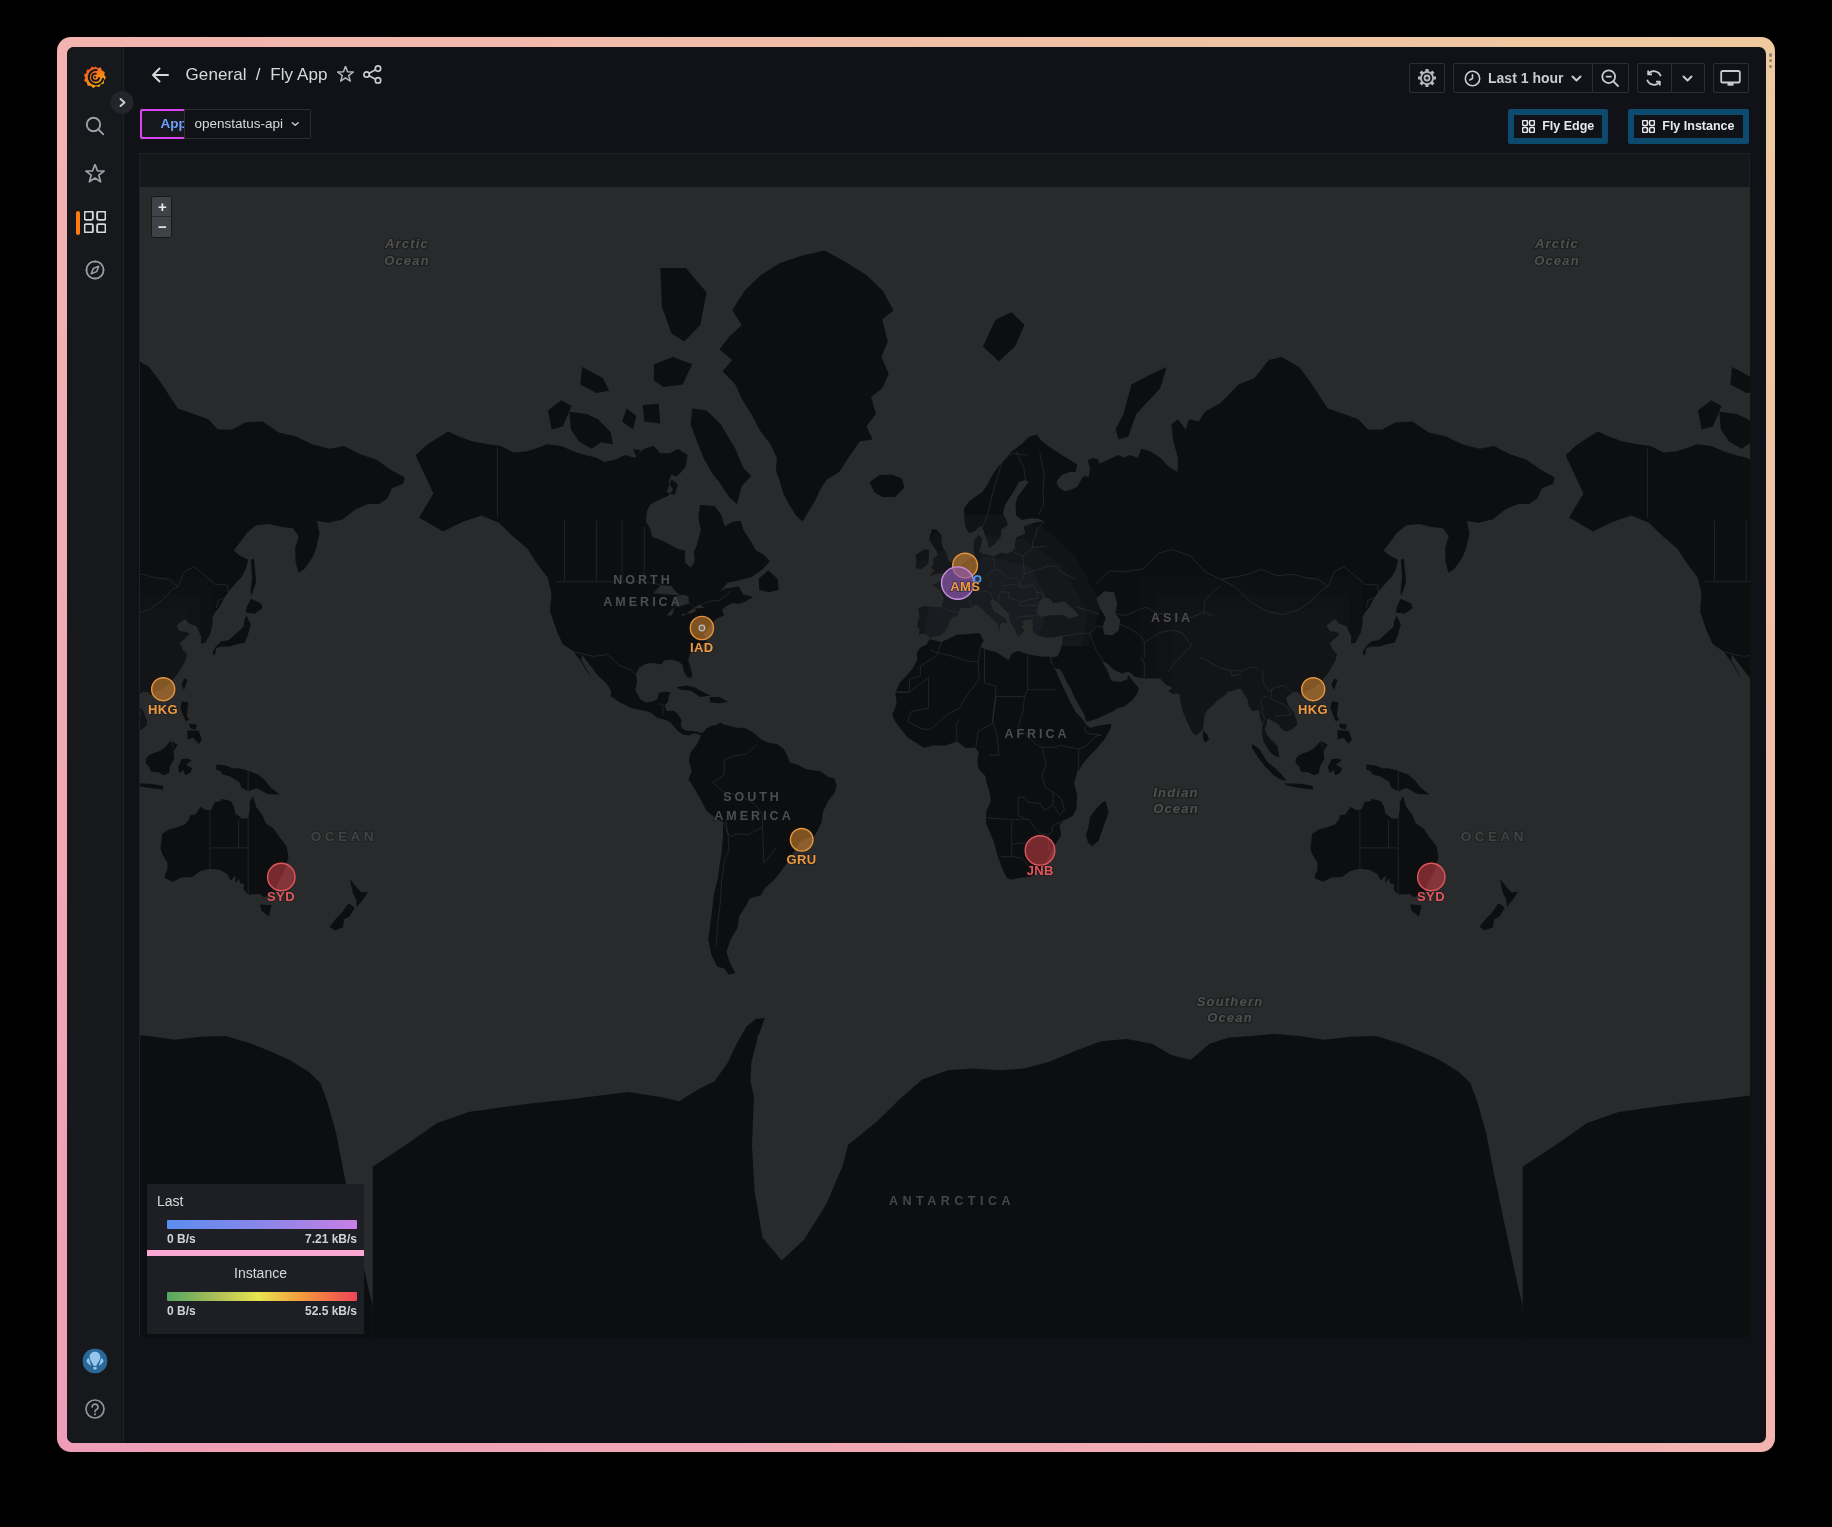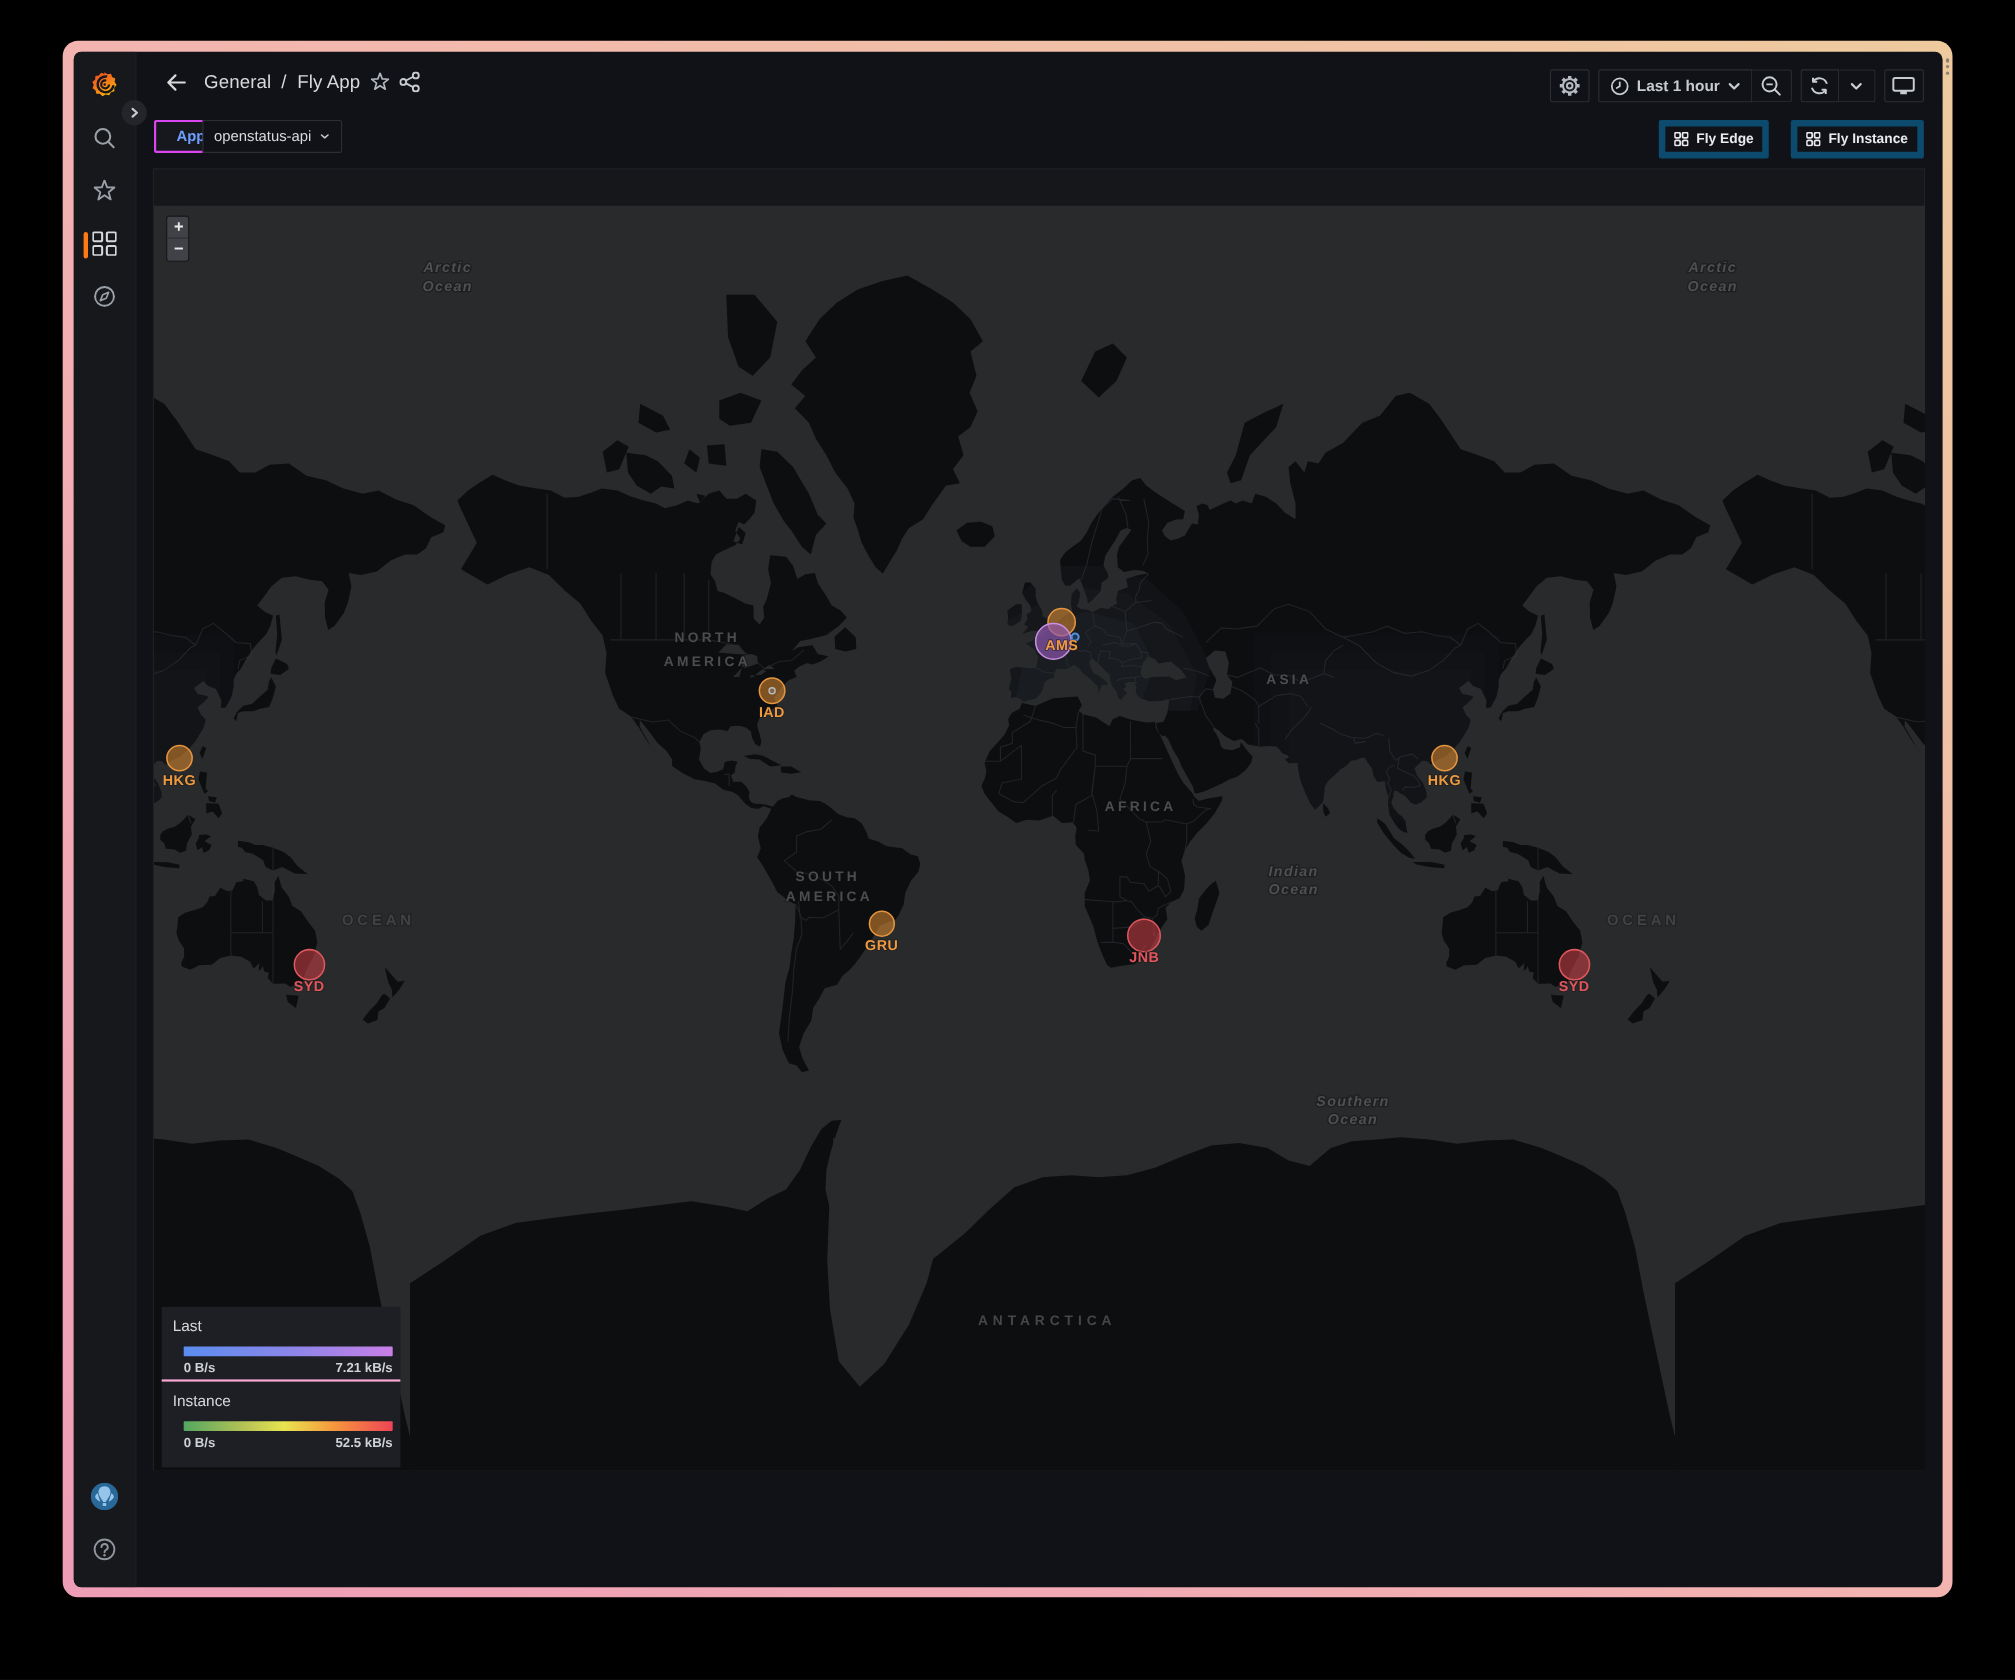--- a/index.html
+++ b/index.html
@@ -56,21 +56,21 @@
 text.ml { font-size:13px; font-weight:bold; text-anchor:middle; letter-spacing:0.4px;
   paint-order:stroke; stroke:#17181a; stroke-width:1.5px; stroke-opacity:0.55; }
 .zoomc { position:absolute; left:11px; top:9px; width:21px; border:1px solid #17181a;
   border-radius:3px; overflow:hidden; }
 .zoomc div { width:21px; height:20px; background:#404248; color:#e8e8e8; font-size:15px;
   font-weight:bold; display:flex; align-items:center; justify-content:center; }
 .zoomc div:first-child { border-bottom:1px solid #2a2b2e; }
 .legend { position:absolute; left:7px; bottom:3.5px; width:217px; background:#1d1f24; }
 .lgsec { padding:7px 0 4px 0; }
 .lgsec:last-child { padding-bottom:16px; }
-.lgsec + .lgsec { border-top:2px solid #f9a8d4; }
+.lgsec + .lgsec { border-top:6px solid #f9a8d4;text-align:center; }
 .lgsec .tt { color:#d8d9da; font-size:14px; margin:2px 0 11px 10px; }
 .lgbar { height:9px; margin:0 7px 0 20px; border-radius:1px; }
 .lgvals { display:flex; justify-content:space-between; margin:3px 7px 0 20px;
   color:#cfd2d6; font-size:12px; font-weight:bold; }
 .bar-edge { background:linear-gradient(90deg,#5b8df0,#8f85e8 55%,#c97fe6); }
 .bar-inst { background:linear-gradient(90deg,#53a761,#b8c455 30%,#e8e44f 48%,#f5973d 72%,#ef4456); }
 </style></head>
 <body>
 <div class="frame">
  <div class="fdots">

